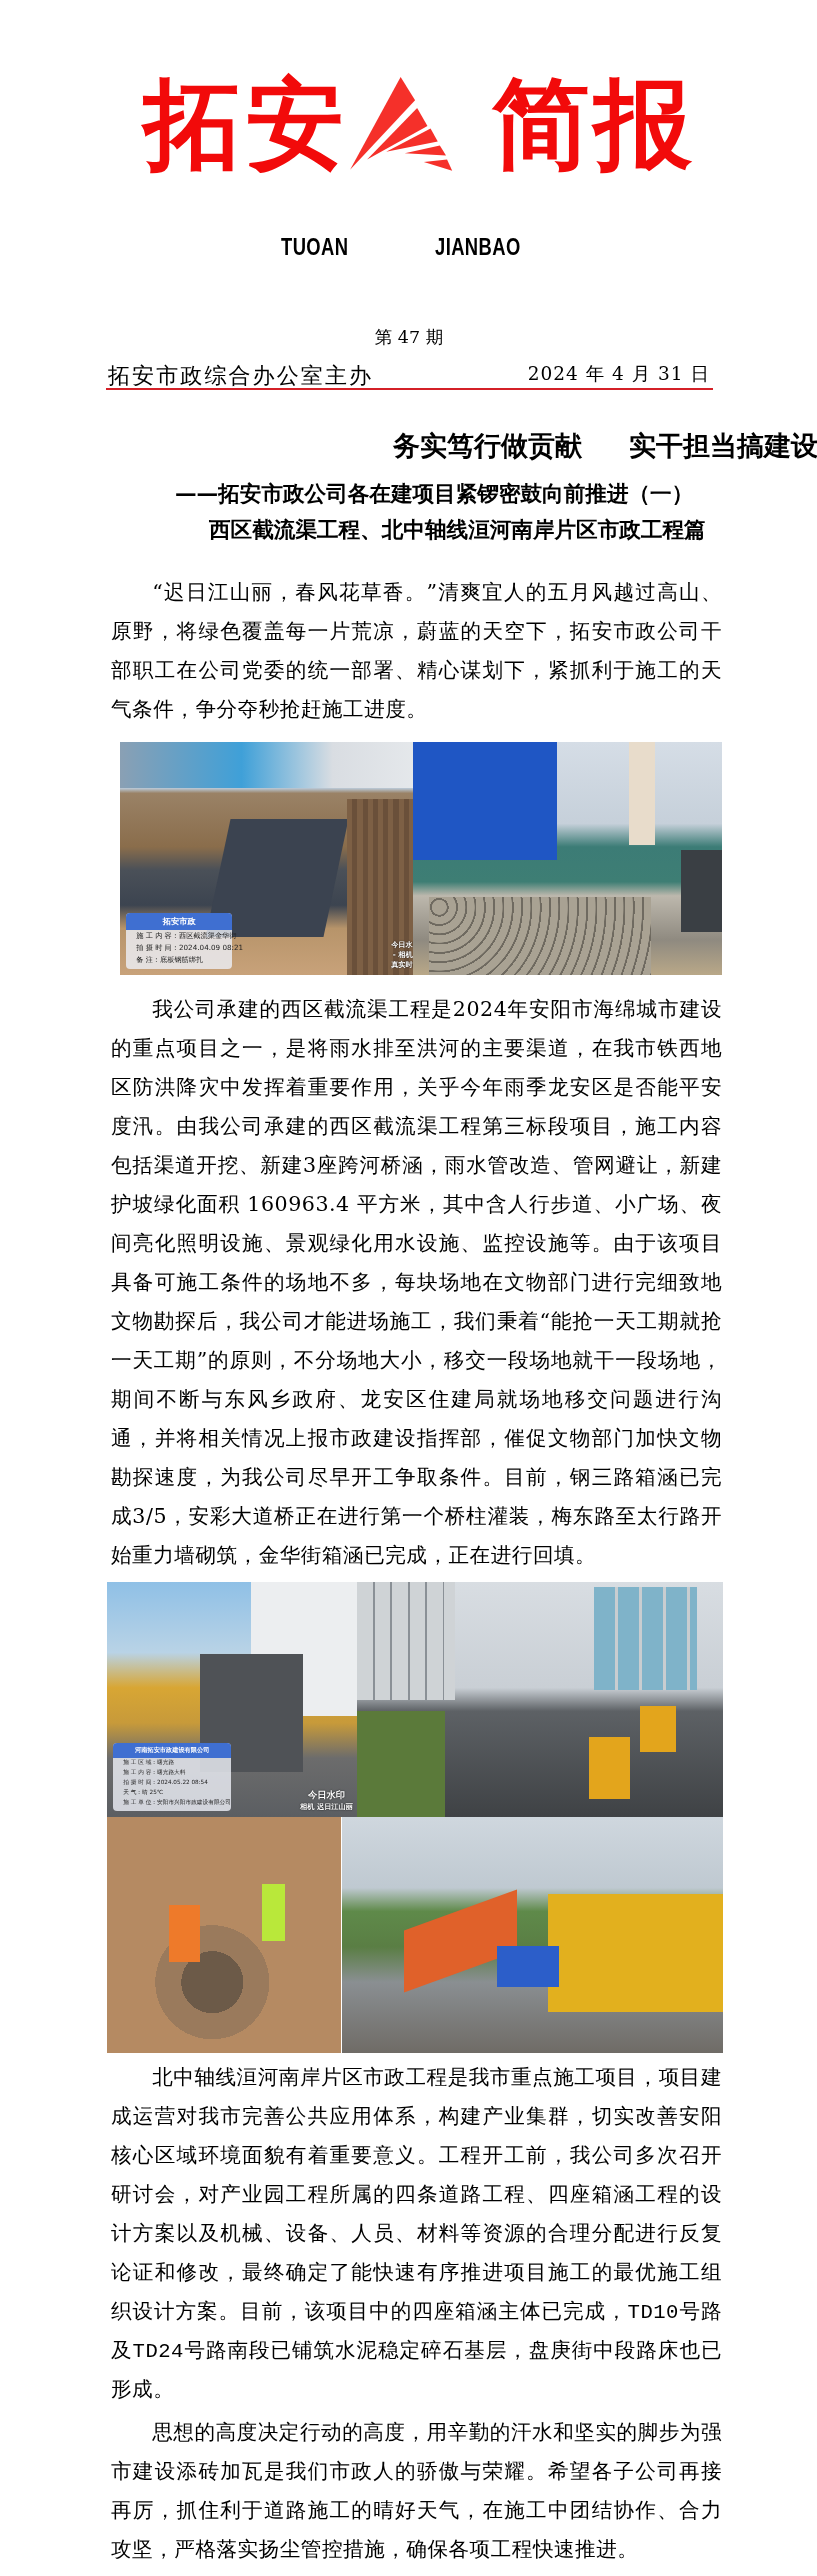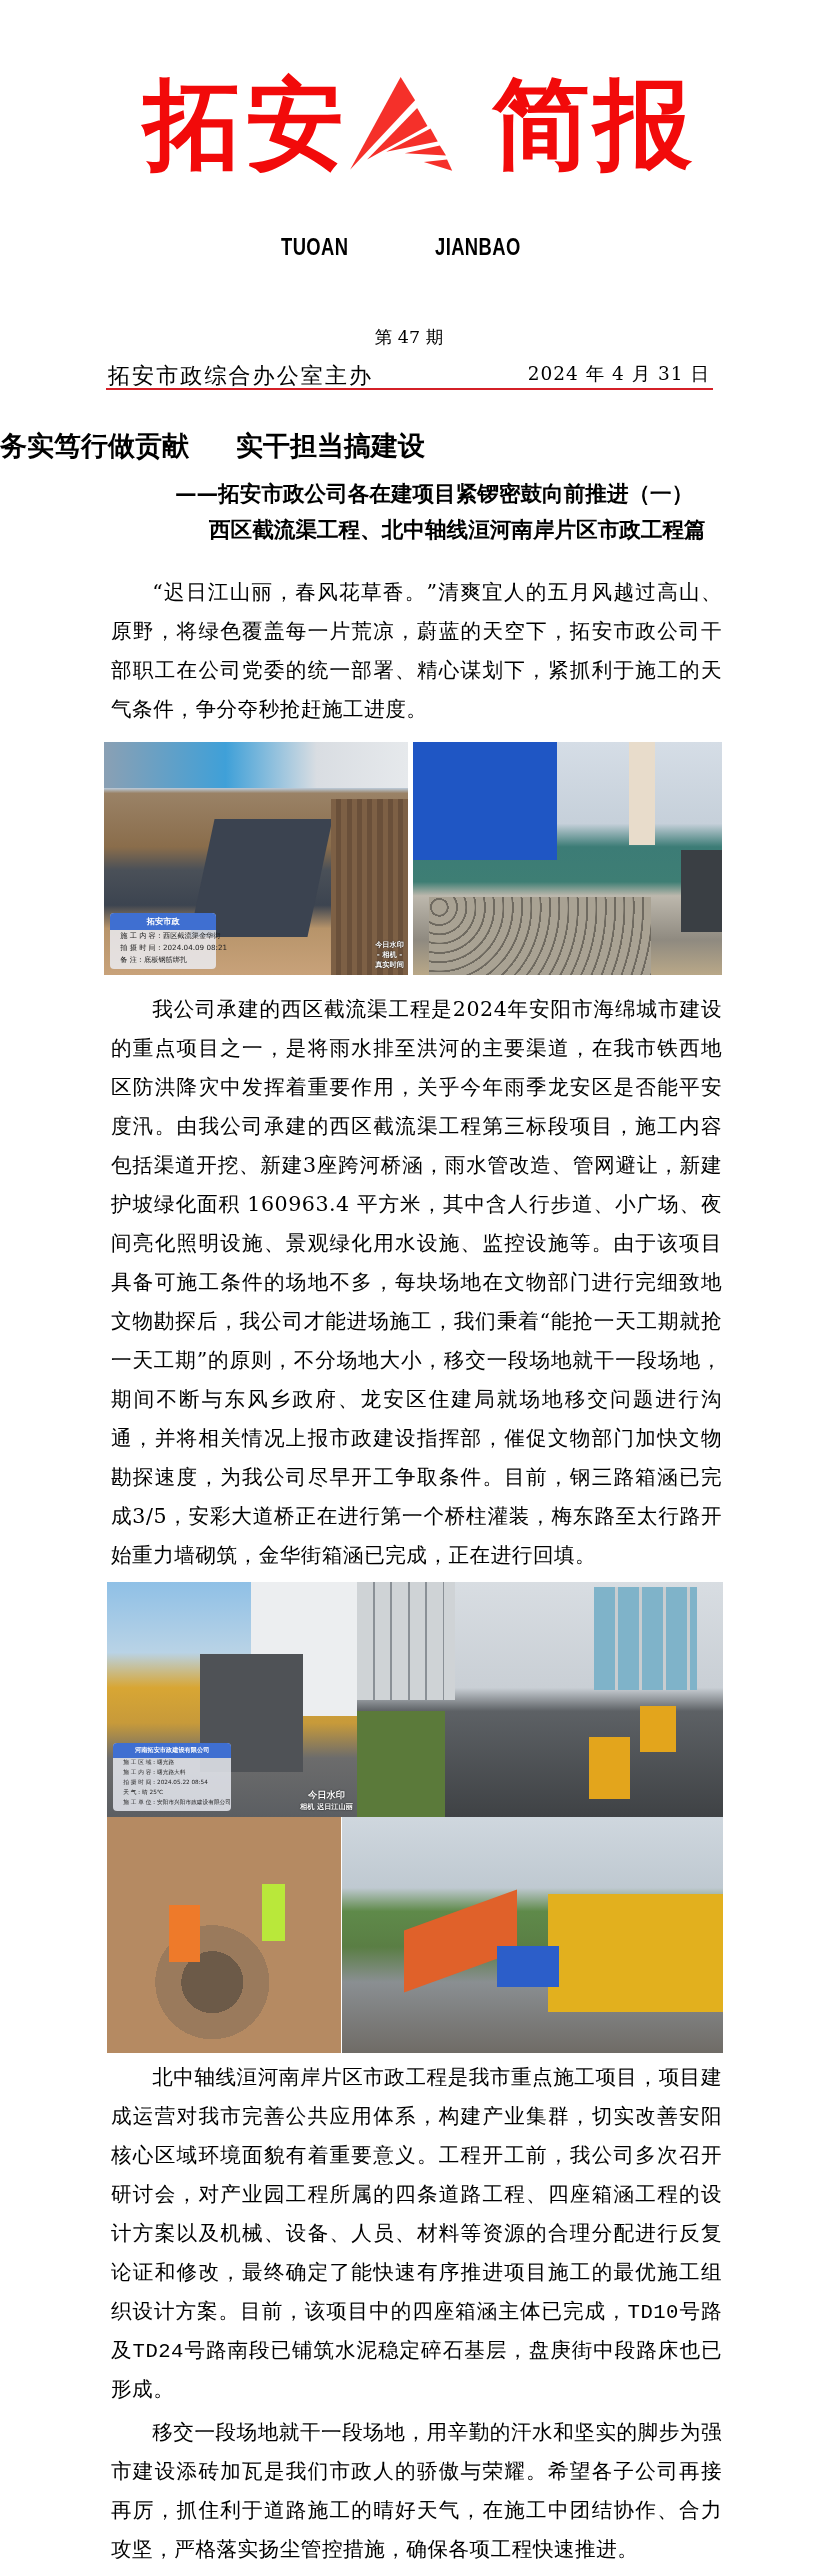--- a/index.html
+++ b/index.html
@@ -17,21 +17,21 @@
   .mast-logo { position: absolute; left: 349px; top: 77px; width: 111px; height: 98px; }
 
   .pinyin { position: absolute; top: 234px; font-family: "Liberation Sans", "DejaVu Sans", sans-serif;
             font-weight: bold; font-size: 23px; letter-spacing: 0.5px; transform: scaleX(0.8); transform-origin: left center; }
 
   .issue { position: absolute; top: 325px; left: 0; width: 818px; text-align: center; font-size: 17.5px; }
   .sponsor { position: absolute; top: 361px; left: 108px; font-size: 22px; letter-spacing: 2.1px; }
   .date { position: absolute; top: 361px; right: 108px; font-size: 18.5px; letter-spacing: 1px; }
   .red-rule { position: absolute; top: 388px; left: 106px; width: 607px; height: 2.1px; background: #d42027; }
 
-  .title-main { position: absolute; top: 428px; left: 0; width: 818px; text-align: left;
+  .title-main { position: absolute; top: 428px; left: 0; width: 818px; text-align: right;
                 font-family: "DejaVu Sans", "Liberation Sans", sans-serif; font-size: 27px; font-weight: bold; white-space: pre; }
   .title-sub1 { position: absolute; top: 479px; left: 175px; font-size: 21.6px; white-space: nowrap; font-weight: bold; }
   .title-sub2 { position: absolute; top: 515px; left: 209px; font-size: 21.6px; white-space: nowrap; font-weight: bold; }
 
   .para { position: absolute; left: 111px; width: 611px; font-size: 20.6px; line-height: 39px;
           text-align: justify; text-indent: 2em; letter-spacing: 0.5px; }
 
   .photo { position: absolute; overflow: hidden; }
   .photo .cap { position: absolute; left: 6.2px; bottom: 6.2px; background: rgba(235,238,245,0.82);
                 border-radius: 4.1px; font-family: "DejaVu Sans", "Liberation Sans", sans-serif; font-size: 7.2px; color: #222; padding: 0 0 3.1px 0; }
@@ -60,21 +60,21 @@
 <div class="sponsor">拓安市政综合办公室主办</div>
 <div class="date">2024 年 4 月 31 日</div>
 <div class="red-rule"></div>
 
 <div class="title-main">务实笃行做贡献     实干担当搞建设</div>
 <div class="title-sub1">——拓安市政公司各在建项目紧锣密鼓向前推进（一）</div>
 <div class="title-sub2">西区截流渠工程、北中轴线洹河南岸片区市政工程篇</div>
 
 <p class="para" style="top:573px; margin:0;">“迟日江山丽，春风花草香。”清爽宜人的五月风越过高山、原野，将绿色覆盖每一片荒凉，蔚蓝的天空下，拓安市政公司干部职工在公司党委的统一部署、精心谋划下，紧抓利于施工的天气条件，争分夺秒抢赶施工进度。</p>
 
-<div class="photo" style="left:104px; top:742px; width:304px; height:233px;
+<div class="photo" style="left:120px; top:742px; width:304px; height:233px;
      background: linear-gradient(180deg, #c9d4df 0%, #b8c4cf 20%, #9a8266 22%, #8a6d4b 45%, #4a5058 55%, #3c4450 70%, #b7946a 80%, #c8a27a 100%);">
   <div style="position:absolute;left:0;top:0;width:304px;height:46px;background:linear-gradient(90deg,#8aa0b4,#3fa0d8 40%,#d9dde2 70%,#e6e9ec);"></div>
   <div style="position:absolute;left:98px;top:77px;width:118px;height:118px;background:#3b4350;transform:skewX(-12deg);"></div>
   <div style="position:absolute;left:227px;top:57px;width:77px;height:177px;background:repeating-linear-gradient(90deg,#7d6045 0 5.2px,#6a503a 5.2px 10.3px);"></div>
   <div class="cap" style="width:106px;">
     <div class="cap-head">拓安市政</div>
     <div class="cap-line">施 工 内 容：西区截流渠金华街</div>
     <div class="cap-line">拍 摄 时 间：2024.04.09 08:21</div>
     <div class="cap-line">备        注：底板钢筋绑扎</div>
   </div>
@@ -126,14 +126,14 @@
 </div>
 <div class="photo" style="left:342px; top:1817px; width:381px; height:236px;
      background: linear-gradient(180deg, #cfd7de 0%, #bfc9d1 30%, #5f8a4a 40%, #5a7e44 55%, #8a8f92 70%, #6f6b66 100%);">
   <div style="position:absolute;left:62px;top:93px;width:113px;height:62px;background:#e0612a;transform:skewY(-20deg);"></div>
   <div style="position:absolute;left:206px;top:77px;width:175px;height:118px;background:#e2b01e;"></div>
   <div style="position:absolute;left:155px;top:129px;width:62px;height:41px;background:#2c5ec9;"></div>
 </div>
 
 <p class="para" style="top:2059px; margin:0;font-family:Liberation Mono, monospace;">北中轴线洹河南岸片区市政工程是我市重点施工项目，项目建成运营对我市完善公共应用体系，构建产业集群，切实改善安阳核心区域环境面貌有着重要意义。工程开工前，我公司多次召开研讨会，对产业园工程所属的四条道路工程、四座箱涵工程的设计方案以及机械、设备、人员、材料等资源的合理分配进行反复论证和修改，最终确定了能快速有序推进项目施工的最优施工组织设计方案。目前，该项目中的四座箱涵主体已完成，TD10号路及TD24号路南段已铺筑水泥稳定碎石基层，盘庚街中段路床也已形成。</p>
 
-<p class="para" style="top:2413px; margin:0;">移交一段场地就干一段场地，用辛勤的汗水和坚实的脚步为强市建设添砖加瓦是我们市政人的骄傲与荣耀。希望各子公司再接再厉，抓住利于道路施工的晴好天气，在施工中团结协作、合力攻坚，严格落实扬尘管控措施，确保各项工程快速推进。</p>
+<p class="para" style="top:2413px; margin:0;">思想的高度决定行动的高度，用辛勤的汗水和坚实的脚步为强市建设添砖加瓦是我们市政人的骄傲与荣耀。希望各子公司再接再厉，抓住利于道路施工的晴好天气，在施工中团结协作、合力攻坚，严格落实扬尘管控措施，确保各项工程快速推进。</p>
 
 
 </body></html>

